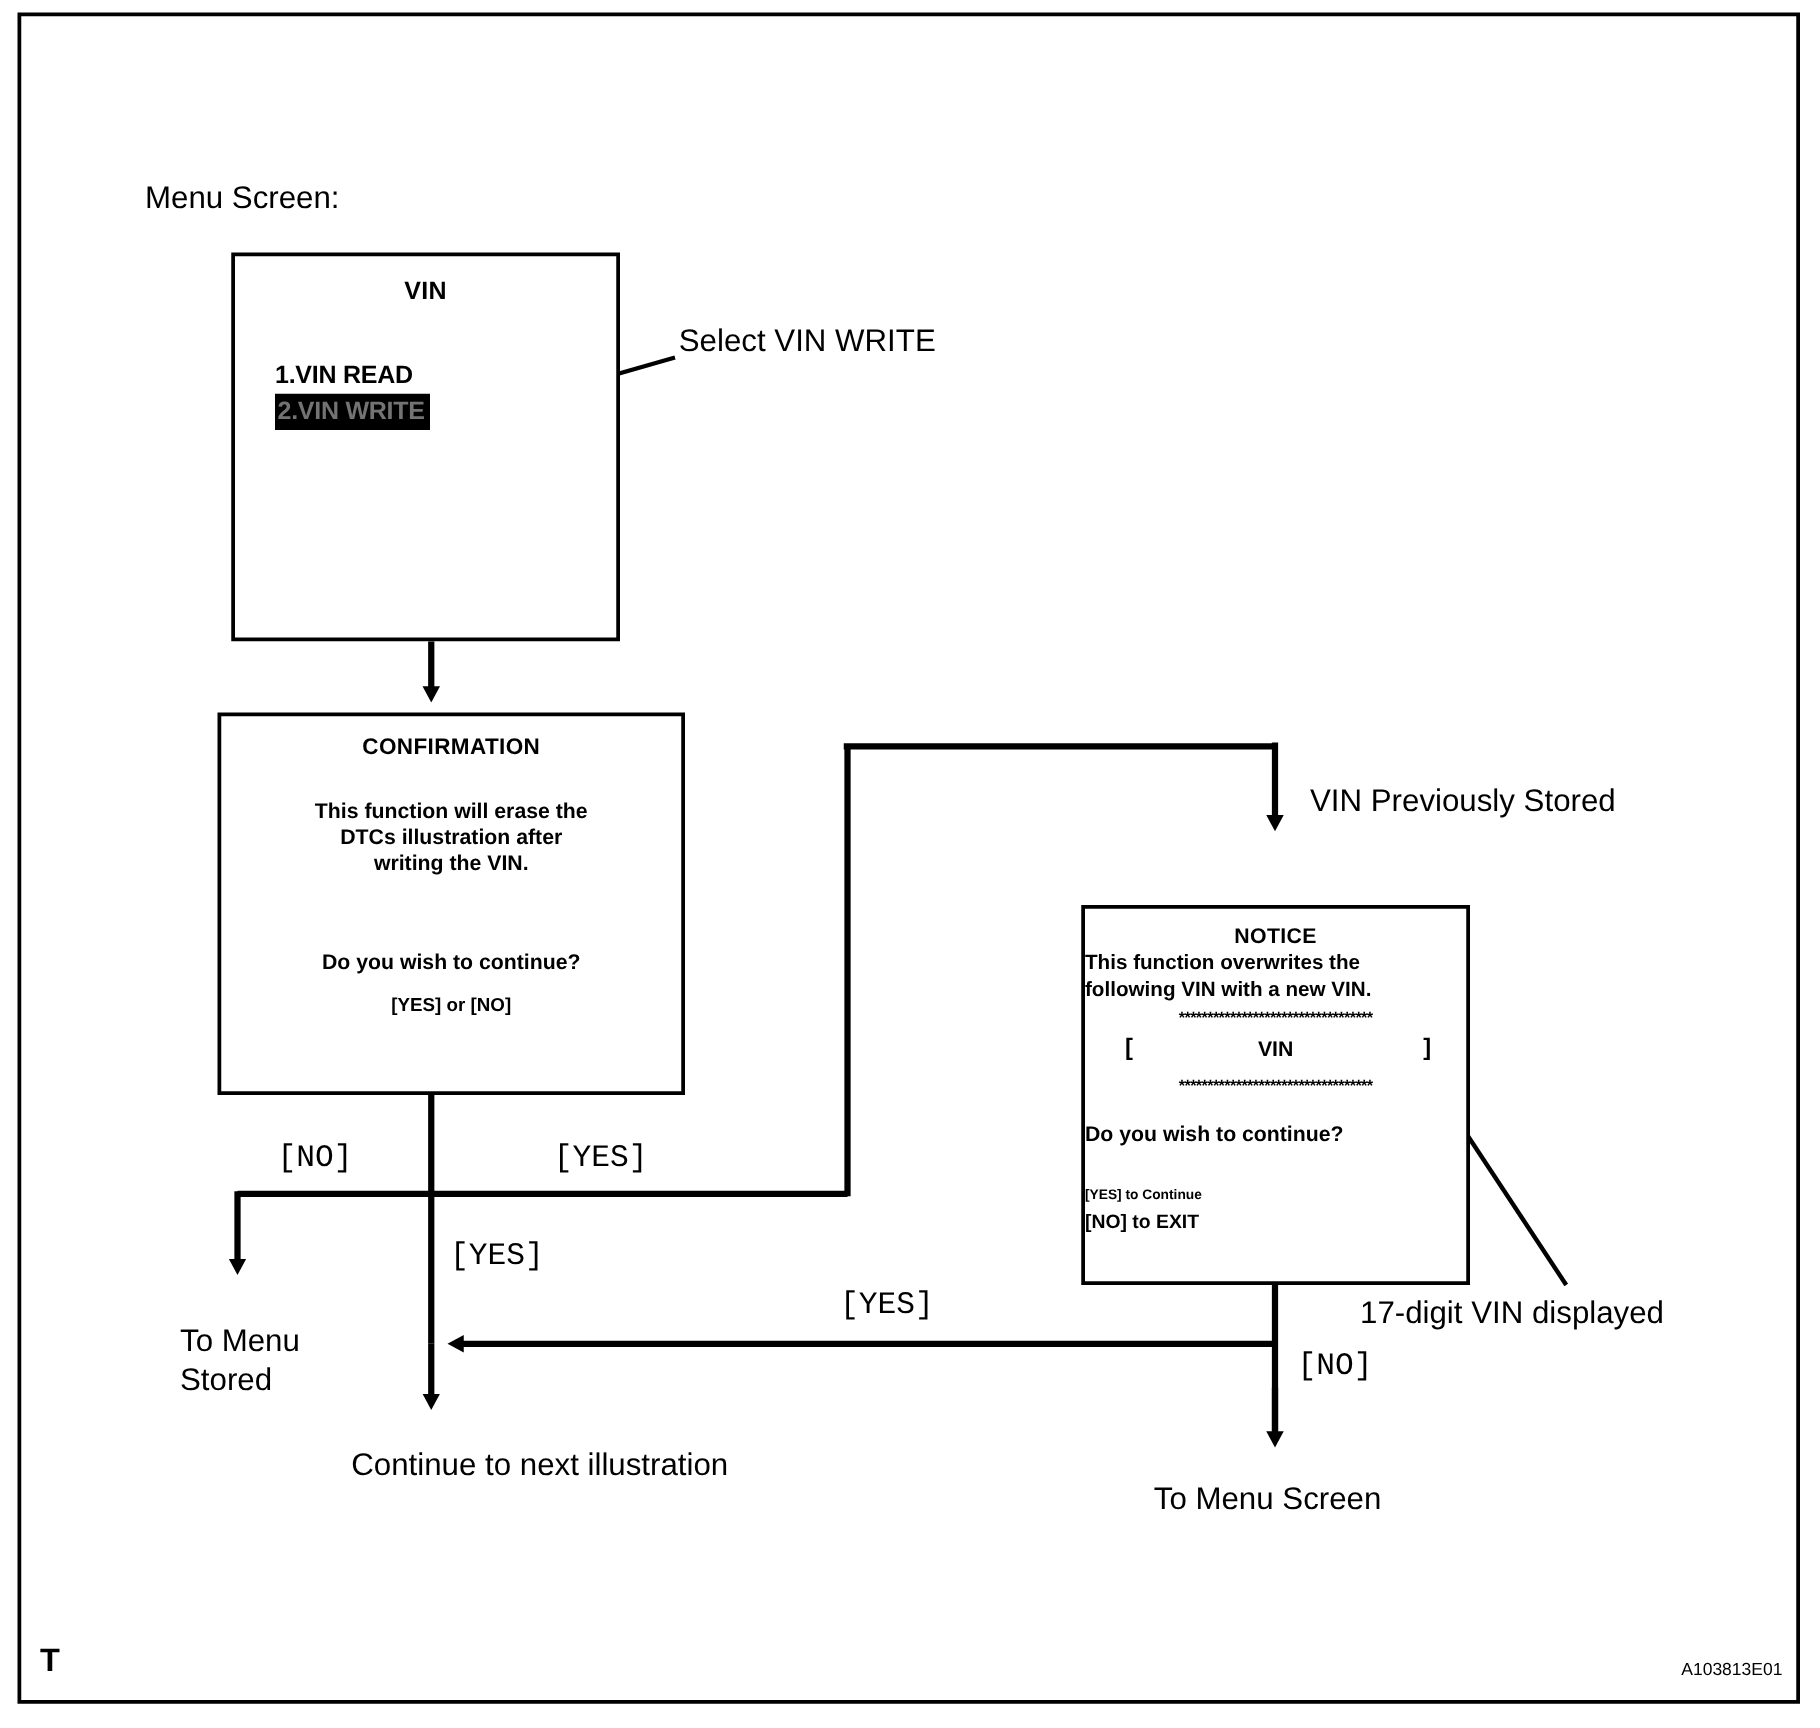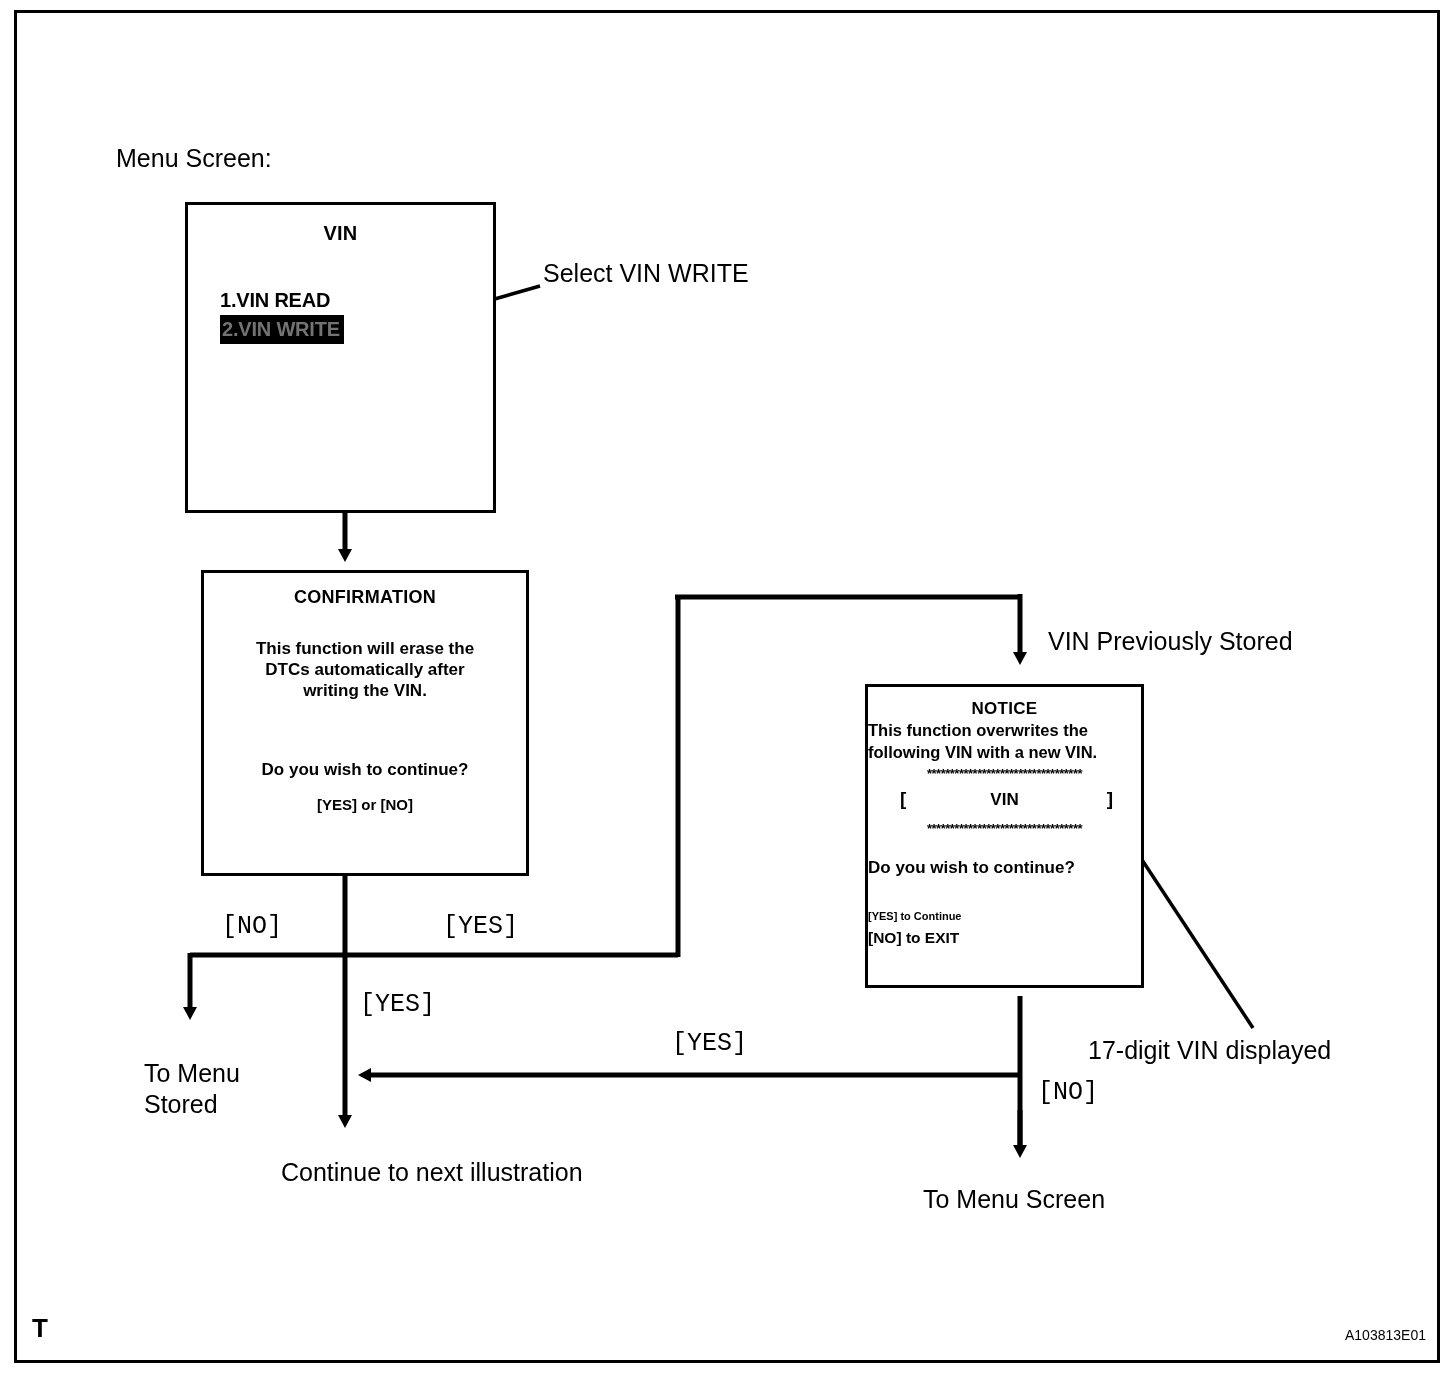--- a/index.html
+++ b/index.html
@@ -74,28 +74,28 @@
     display: inline-block;
   }
   .menu-item.selected {
     background: #000;
     color: #737373;
     padding: 1px 4px 2px 2px;
   }
   .menu-row { line-height: 27px; }
 
   
-  #confirmation-box { left: 201px; top: 570px; width: 328px; height: 306px; }
+  #confirmation-box { left: 174px; top: 570px; width: 374px; height: 306px; }
   #confirmation-box .screen-title { margin-top: 14px; font-size: 18px; }
   #confirmation-box .body-1 { margin-top: 30px; }
   #confirmation-box .body-2 { margin-top: 58px; font-size: 17px; }
   #confirmation-box .body-3 { margin-top: 14px; font-size: 15px; }
 
   
-  #notice-box { left: 865px; top: 684px; width: 279px; height: 304px; }
+  #notice-box { left: 865px; top: 724px; width: 311px; height: 304px; }
   #notice-box .screen-title { margin-top: 12px; font-size: 17px; }
   #notice-box .nline { font-size: 16.5px; line-height: 22px; text-align: left; font-weight: bold; }
   .star-row {
     text-align: center;
     font-weight: bold;
     font-size: 13px;
     letter-spacing: -0.5px;
     line-height: 13px;
     margin-top: 4px;
     overflow: hidden;
@@ -230,21 +230,21 @@
         <span class="menu-item selected">2.VIN WRITE</span>
       </div>
     </div>
   </div>
 
   <div class="note-text" id="select-vin-write-label">Select VIN WRITE</div>
 
   <div class="screen-box" id="confirmation-box">
     <div class="screen-title">CONFIRMATION</div>
     <div class="screen-line body-1" style="white-space: pre-line;">This function will erase the
-DTCs automatically after
+DTCs illustration after
 writing the VIN.</div>
     <div class="screen-line body-2">Do you wish to continue?</div>
     <div class="screen-line body-3">[YES] or [NO]</div>
   </div>
 
   <div class="screen-box" id="notice-box">
     <div class="screen-title">NOTICE</div>
     <div class="nline">This function overwrites the</div>
     <div class="nline">following VIN with a new VIN.</div>
     <div class="star-row">**********************************</div>

